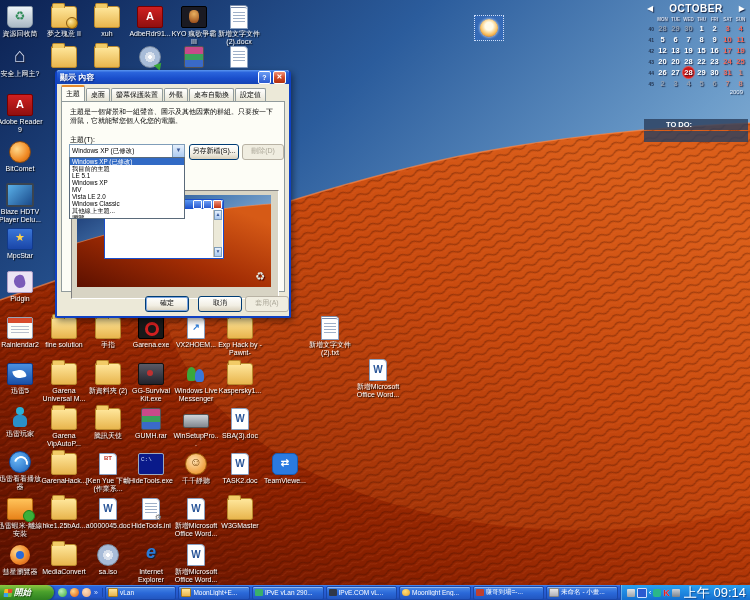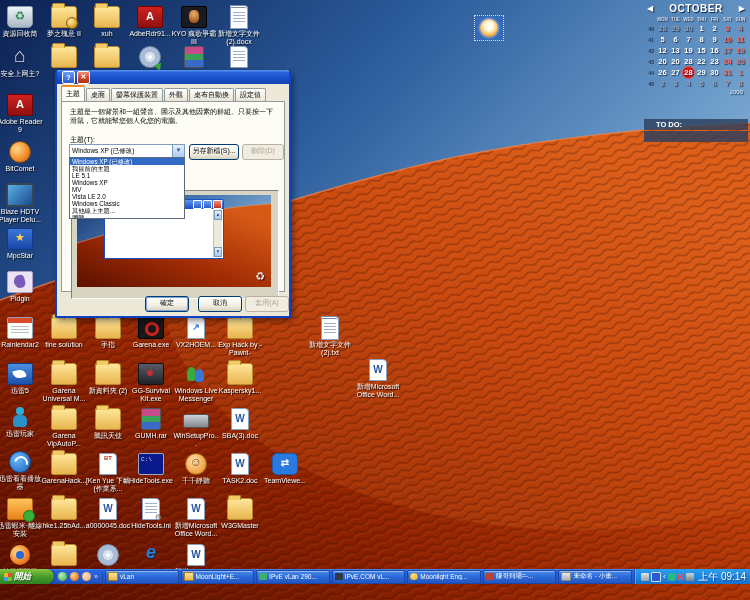--- a/index.html
+++ b/index.html
@@ -79,21 +79,21 @@
   .cal-arrow{font-size:8px;cursor:pointer;text-shadow:1px 1px 1px #102040;}
   .cal-row{display:flex;height:11px;align-items:center;}
   .cal-row.hdr{height:8px;}
   .cal-wk{width:10px;font-size:5px;color:#24344f;text-align:right;padding-right:2px;font-weight:bold;}
   .cal-cell{width:13px;text-align:center;font-size:7.5px;font-weight:bold;text-shadow:1px 1px 1px rgba(0,0,25,.65);}
   .cal-cell.hd{font-size:4.5px;color:#d4dae8;}
   .s-n{color:#fff}.s-w{color:#f2685a}.s-d{color:#93a0b2}.s-dw{color:#cc8a80}
   .s-t{color:#fff;}
   .s-t .tc{display:inline-block;width:11px;height:11px;line-height:11px;border-radius:50%;background:#cc1a1a;box-shadow:0 0 0 1px #e05050;}
   .cal-year{text-align:right;font-size:6px;padding-right:5px;color:#e8eef8;text-shadow:1px 1px 1px #102040;}
-  .slab{background:rgba(44,64,94,.82);height:11px;margin:1px 0;padding:0 12px;font-size:7.5px;font-weight:bold;color:#fff;line-height:11px;}
+  .slab{background:rgba(44,64,94,.82);height:11px;margin:1px 0;padding:0 22px;font-size:7.5px;font-weight:bold;color:#fff;line-height:11px;}
   .todo{margin-top:24px;}
 
   
   .dlg{position:absolute;left:55px;top:70px;width:232px;height:246px;z-index:5;
        background:#ece9d8;border:2px solid #0f41c4;border-top:none;border-radius:4px 4px 2px 2px;
        box-shadow:2px 3px 6px rgba(0,0,0,.45);font-size:7px;}
   .dlg-title{height:14px;border-radius:3px 3px 0 0;margin:-0px -0px 0;
        background:linear-gradient(180deg,#5a96f0 0%,#2a64dc 18%,#1a4ecb 60%,#1443b4 100%);
        display:flex;align-items:center;padding:0 3px;}
   .dlg-title .t{flex:1;color:#fff;font-weight:bold;font-size:8px;text-shadow:1px 1px 1px #0a2a7a;}
@@ -127,21 +127,21 @@
   .pv-tb{height:9px;background:linear-gradient(#5a96f0,#1a4ecb);border-radius:2px 2px 0 0;display:flex;justify-content:flex-end;align-items:center;padding-right:1px;}
   .pv-b{width:7px;height:7px;border-radius:1px;border:1px solid #fff;margin-left:1px;background:linear-gradient(#6a9cf4,#2a5ad0);}
   .pv-b.r{background:linear-gradient(#f09078,#c03010);}
   .pv-sb{position:absolute;right:1px;top:10px;bottom:1px;width:8px;background:#ece9d8;border-left:1px solid #c8c4b4;}
   .pv-sa{height:8px;background:linear-gradient(#e6f0fc,#a8c8f0);border:1px solid #7f9db9;color:#3a5a9a;font-size:5px;line-height:6px;text-align:center;}
   .pv-sa.dn{position:absolute;bottom:0;left:0;right:0;}
   .pv-bin{position:absolute;right:8px;bottom:6px;font-size:11px;color:#e8f0e8;text-shadow:1px 1px 1px #400;}
   .btnrow .xpbtn{top:auto;}
 
   
-  .taskbar{position:absolute;left:0;bottom:16px;width:750px;height:15px;z-index:10;
+  .taskbar{position:absolute;left:0;bottom:0;width:750px;height:15px;z-index:10;
     background:linear-gradient(#4a90f0 0%,#2a66e0 10%,#2456c8 80%,#1a46a8 100%);display:flex;align-items:center;}
   .startbtn{height:15px;width:54px;border-radius:0 8px 8px 0;display:flex;align-items:center;gap:2px;padding-left:4px;box-sizing:border-box;
     background:linear-gradient(#8cc63f,#4aa02c 45%,#2e8020);box-shadow:1px 0 2px rgba(0,0,0,.4);cursor:pointer;}
   .flag{width:8px;height:8px;border-radius:1px;transform:skewX(-8deg);
     background:conic-gradient(#e84a2a 0 25%,#7ac143 0 50%,#3aa0e8 0 75%,#f8b820 0);}
   .startbtn .st{color:#fff;font-weight:bold;font-style:italic;font-size:8.5px;text-shadow:1px 1px 1px #1a4a10;}
   .ql{display:flex;align-items:center;gap:3px;padding:0 4px;border-right:1px solid #1a46a8;}
   .qli{width:9px;height:9px;border-radius:50%;cursor:pointer;}
   .q-green{background:radial-gradient(circle at 35% 35%,#baf0ba,#3aa83a);}
   .q-fire{background:radial-gradient(circle at 35% 35%,#ffd88a,#e87a2a 70%,#2a5ad0);}
@@ -160,21 +160,21 @@
   .w-paint{background:linear-gradient(#e8e8e8,#b0b0b8);border:1px solid #888;}
   .tray{height:15px;display:flex;align-items:center;gap:2px;padding:0 4px 0 6px;
     background:linear-gradient(#2aa0f0,#1470d0);border-left:1px solid #1a50b0;box-shadow:inset 1px 0 0 rgba(255,255,255,.3);}
   .ti{width:8px;height:8px;flex:none;}
   .t-printer{background:linear-gradient(#e0e4e8,#9aa2aa);border-radius:1px;}
   .t-lang{background:#2a5ad0;border:1px solid #cfe0ff;border-radius:1px;}
   .t-chev{width:auto;color:#fff;font-size:8px;line-height:8px;}
   .t-green{background:#2ab88a;border-radius:2px;}
   .t-kav{width:auto;color:#e82020;font-weight:bold;font-size:9px;line-height:8px;text-shadow:0 0 1px #fff;}
   .t-net{background:linear-gradient(#cdd4dc,#7a828c);border-radius:1px;}
-  .clock{color:#fff;font-size:10px;white-space:nowrap;padding-left:2px;text-shadow:1px 1px 1px #104a90;}
+  .clock{color:#fff;font-size:13px;white-space:nowrap;padding-left:2px;text-shadow:1px 1px 1px #104a90;}
 </style>
 </head>
 <body>
 
 <div class="screen">
 
   <svg class="bg" width="750" height="600" viewBox="0 0 750 600">
     <defs>
       <linearGradient id="sky" x1="0" y1="0" x2="0.9" y2="0.7">
         <stop offset="0" stop-color="#0c2152"></stop>
@@ -622,20 +622,21 @@
       </div>
     <div class="cal-year">2009</div>
     <div class="todo">
       <div class="slab">TO DO:</div>
       <div class="slab"></div>
     </div>
   </div>
 
   <div class="dlg">
     <div class="dlg-title">
+      <span class="t">顯示 內容</span>
       <span class="tbtn">?</span>
       <span class="tbtn close">✕</span>
     </div>
     <div class="tabs" id="tabs">
         <div class="tab active">主題</div>
         <div class="tab">桌面</div>
         <div class="tab">螢幕保護裝置</div>
         <div class="tab">外觀</div>
         <div class="tab">桌布自動換</div>
         <div class="tab">設定值</div>

